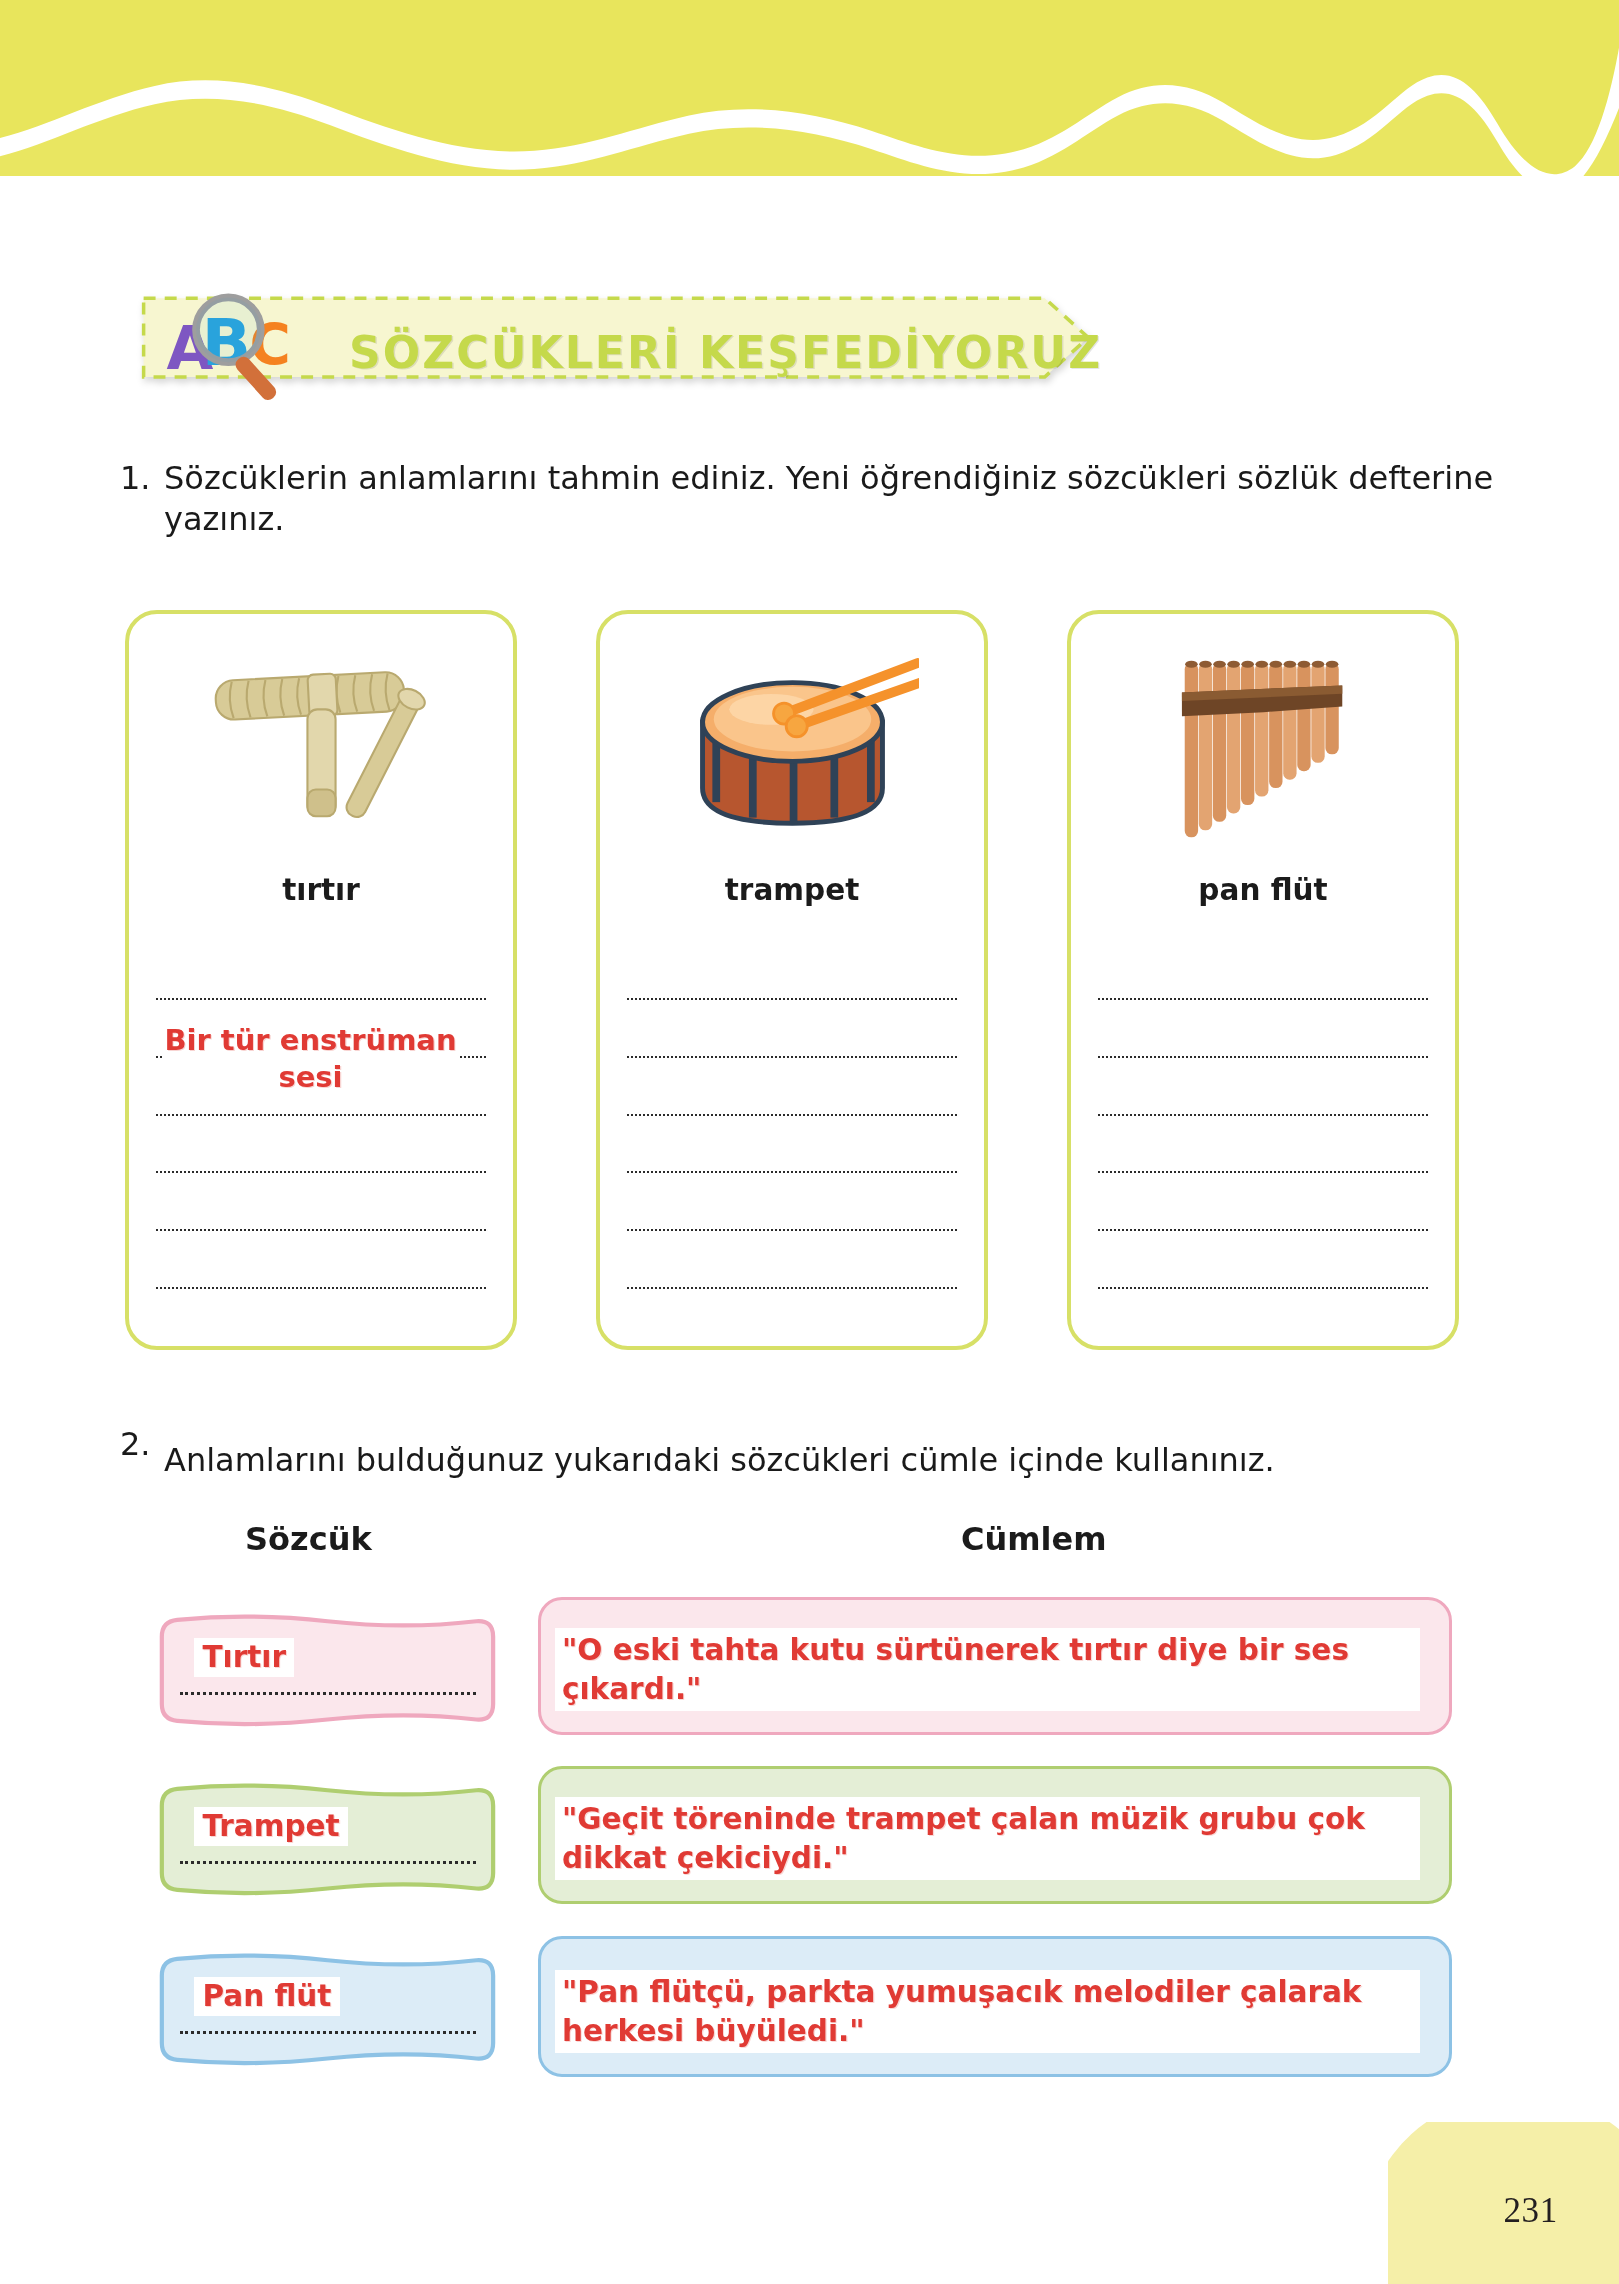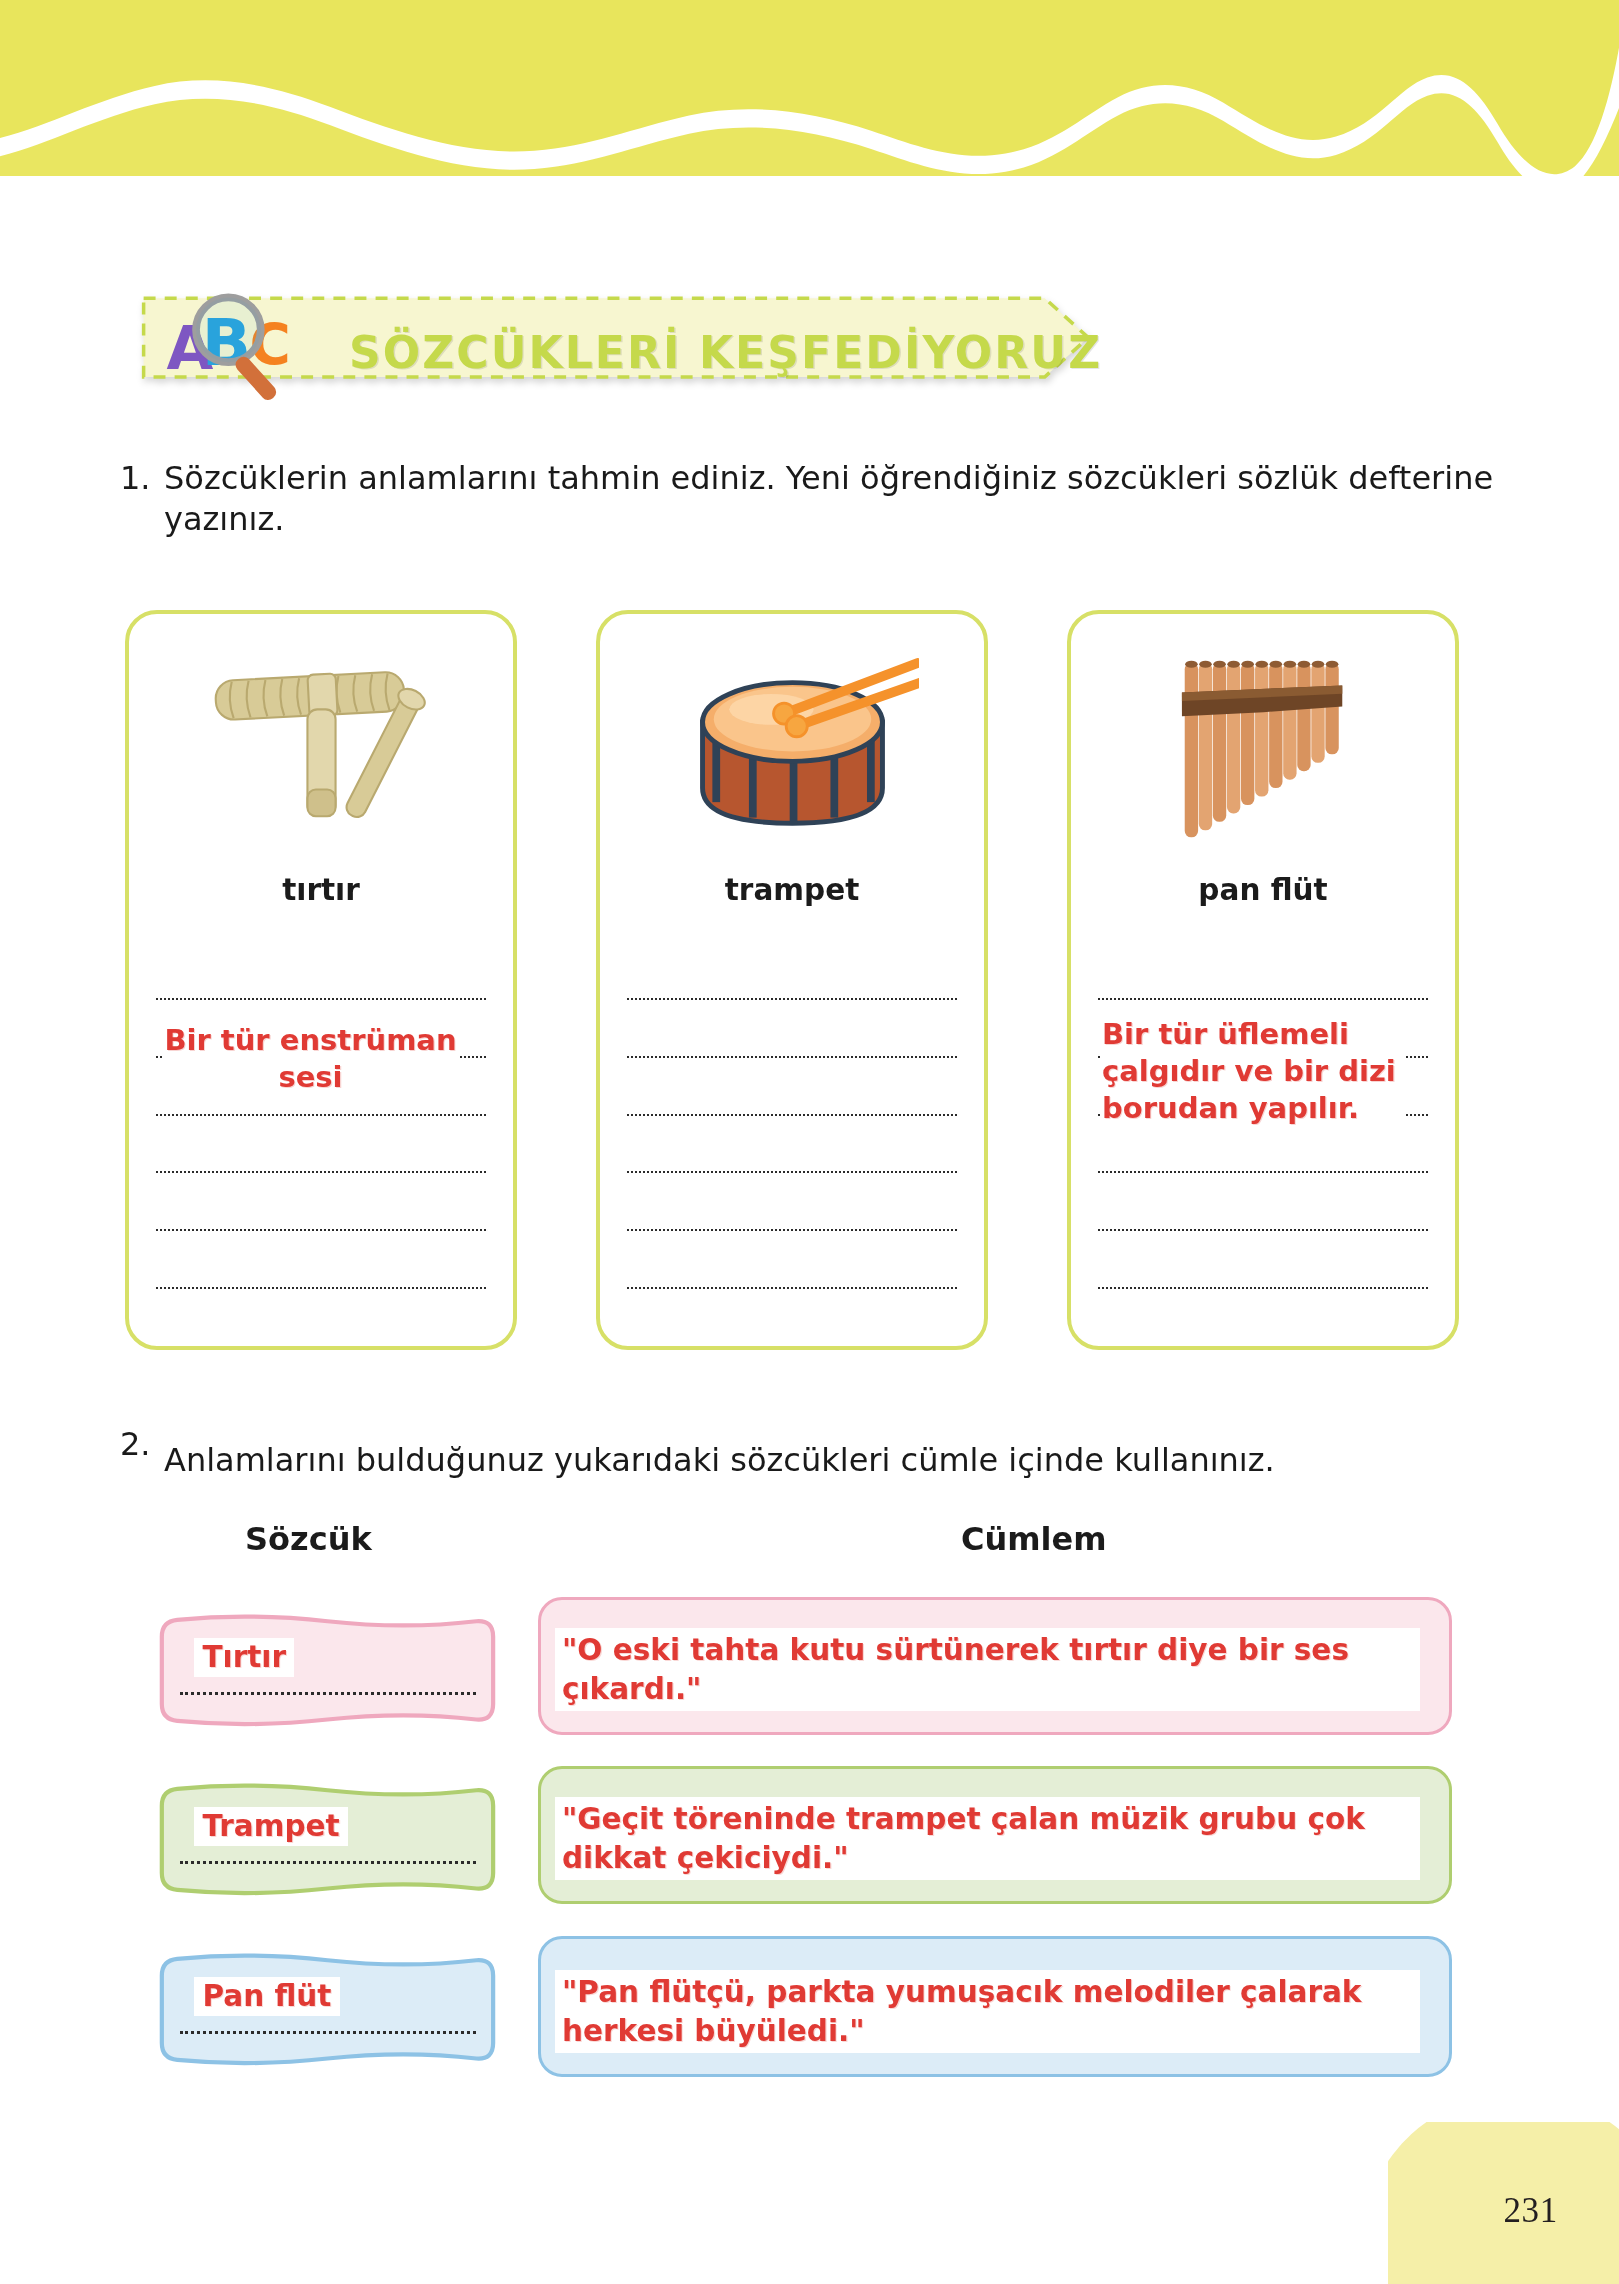--- a/index.html
+++ b/index.html
@@ -418,21 +418,20 @@
       </div>
       <div class="card-label">pan flüt</div>
       <div class="card-lines">
         <div class="dline l1"></div>
         <div class="dline l2"></div>
         <div class="dline l3"></div>
         <div class="dline l4"></div>
         <div class="dline l5"></div>
         <div class="dline l6"></div>
       </div>
-      <div class="card-answer">Bir tür üflemeli çalgıdır ve bir dizi borudan yapılır.</div>
     </div>
 
   </div>
 
   <div class="question q2">
     <span class="qnum">2.</span>
     <span class="qbody">Anlamlarını bulduğunuz yukarıdaki sözcükleri cümle içinde kullanınız.</span>
   </div>
 
   <div class="table-head th-word">Sözcük</div>

